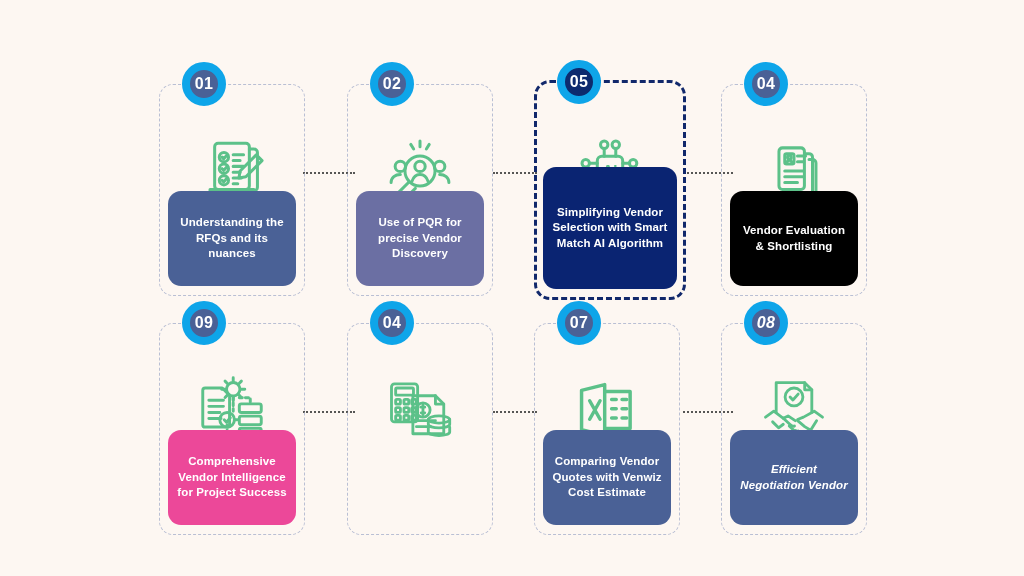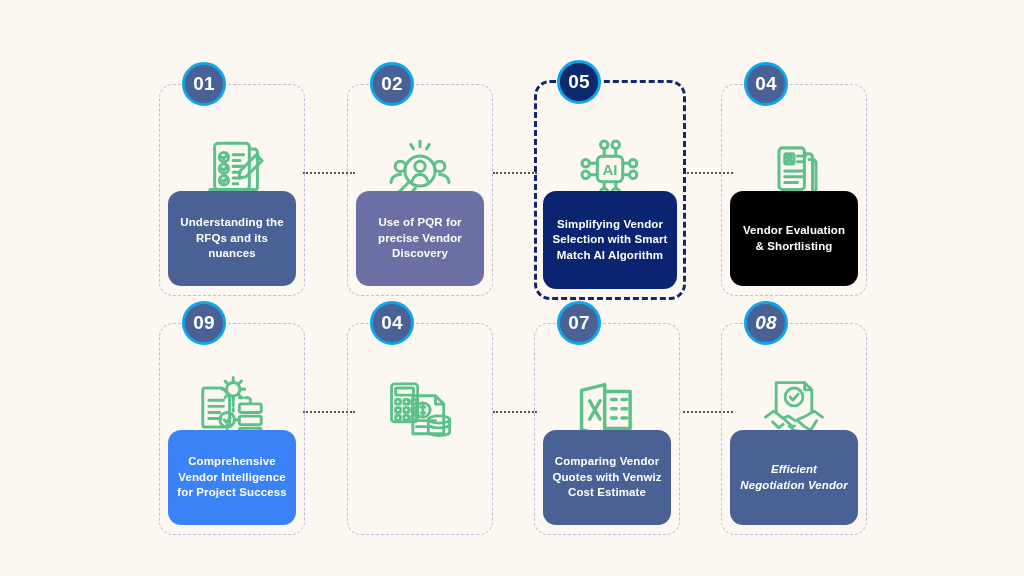--- a/index.html
+++ b/index.html
@@ -49,23 +49,23 @@
   }
 
   .card .badge {
     position: absolute;
     top: -23px;
     left: 22px;
     width: 44px;
     height: 44px;
     border-radius: 50%;
     background: #4a6196;
-    border: 3px solid #0ea5e9;
+    border: 8px solid #0ea5e9;
     color: #ffffff;
-    font-size: 19px;
+    font-size: 16px;
     font-weight: bold;
     letter-spacing: .3px;
     display: flex;
     align-items: center;
     justify-content: center;
     box-sizing: border-box;
   }
   .card.active .badge {
     background: #0d2a6e;
     left: 20px;
@@ -103,21 +103,21 @@
     color: #ffffff;
     font-size: 11.5px;
     font-weight: bold;
     line-height: 1.35;
     letter-spacing: .1px;
   }
   .card.active .label-box {
     left: 6px;
     right: 6px;
     bottom: 8px;
-    height: 98px;
+    height: 122px;
   }
 
   
   #card-1 { left: 159px; top: 84px; }
   #card-2 { left: 347px; top: 84px; }
   #card-3 { left: 534px; top: 80px; width: 152px; height: 220px; }
   #card-4 { left: 721px; top: 84px; padding-left: 16px; }
   
   #card-5 { left: 159px; top: 323px; }
   #card-6 { left: 347px; top: 323px; }
@@ -233,21 +233,21 @@
         <circle cx="28" cy="40" r="6"></circle>
         <path d="M25.6 40l1.9 2 3.1-3.6"></path>
         <rect x="38" y="27" width="18" height="7" rx="1.6"></rect>
         <rect x="38" y="37" width="18" height="7" rx="1.6"></rect>
         <rect x="38" y="47" width="18" height="7" rx="1.6"></rect>
         <path d="M33 21v12" stroke-dasharray="2.5 2.5"></path>
         <path d="M38 22h9v5" stroke-dasharray="2.5 2.5"></path>
         <path d="M34 40h4M34 50h-6v-6" stroke-dasharray="2.5 2.5"></path>
       </svg>
     </div>
-    <div class="label-box" style="background:#3b82f6">
+    <div class="label-box" style="background:#ec4899">
       <span class="label-text">Comprehensive Vendor Intelligence for Project Success</span>
     </div>
   </div>
 
   <div class="card" id="card-6">
     <div class="badge">04</div>
     <div class="icon-wrap">
       <svg width="76" height="76" viewBox="0 0 64 64" fill="none" stroke="#5cc189" stroke-width="2.4" stroke-linecap="round" stroke-linejoin="round">
         <rect x="8" y="10" width="22" height="32" rx="2.5"></rect>
         <rect x="11.5" y="13.5" width="15" height="6" rx="1"></rect>

